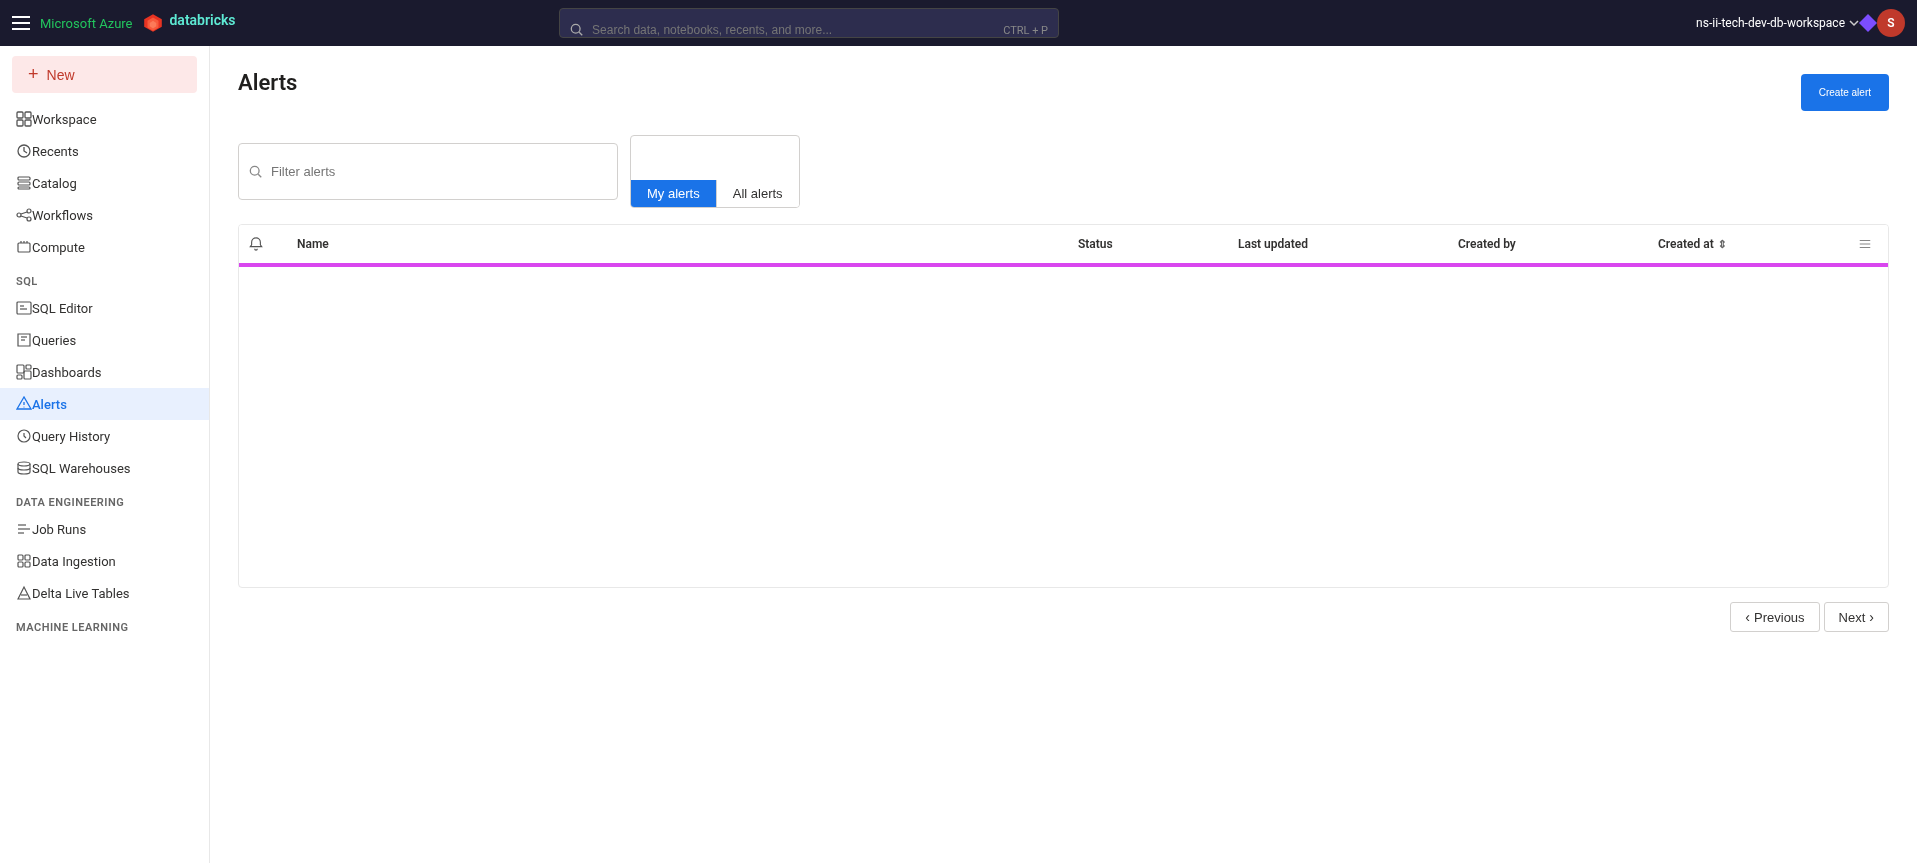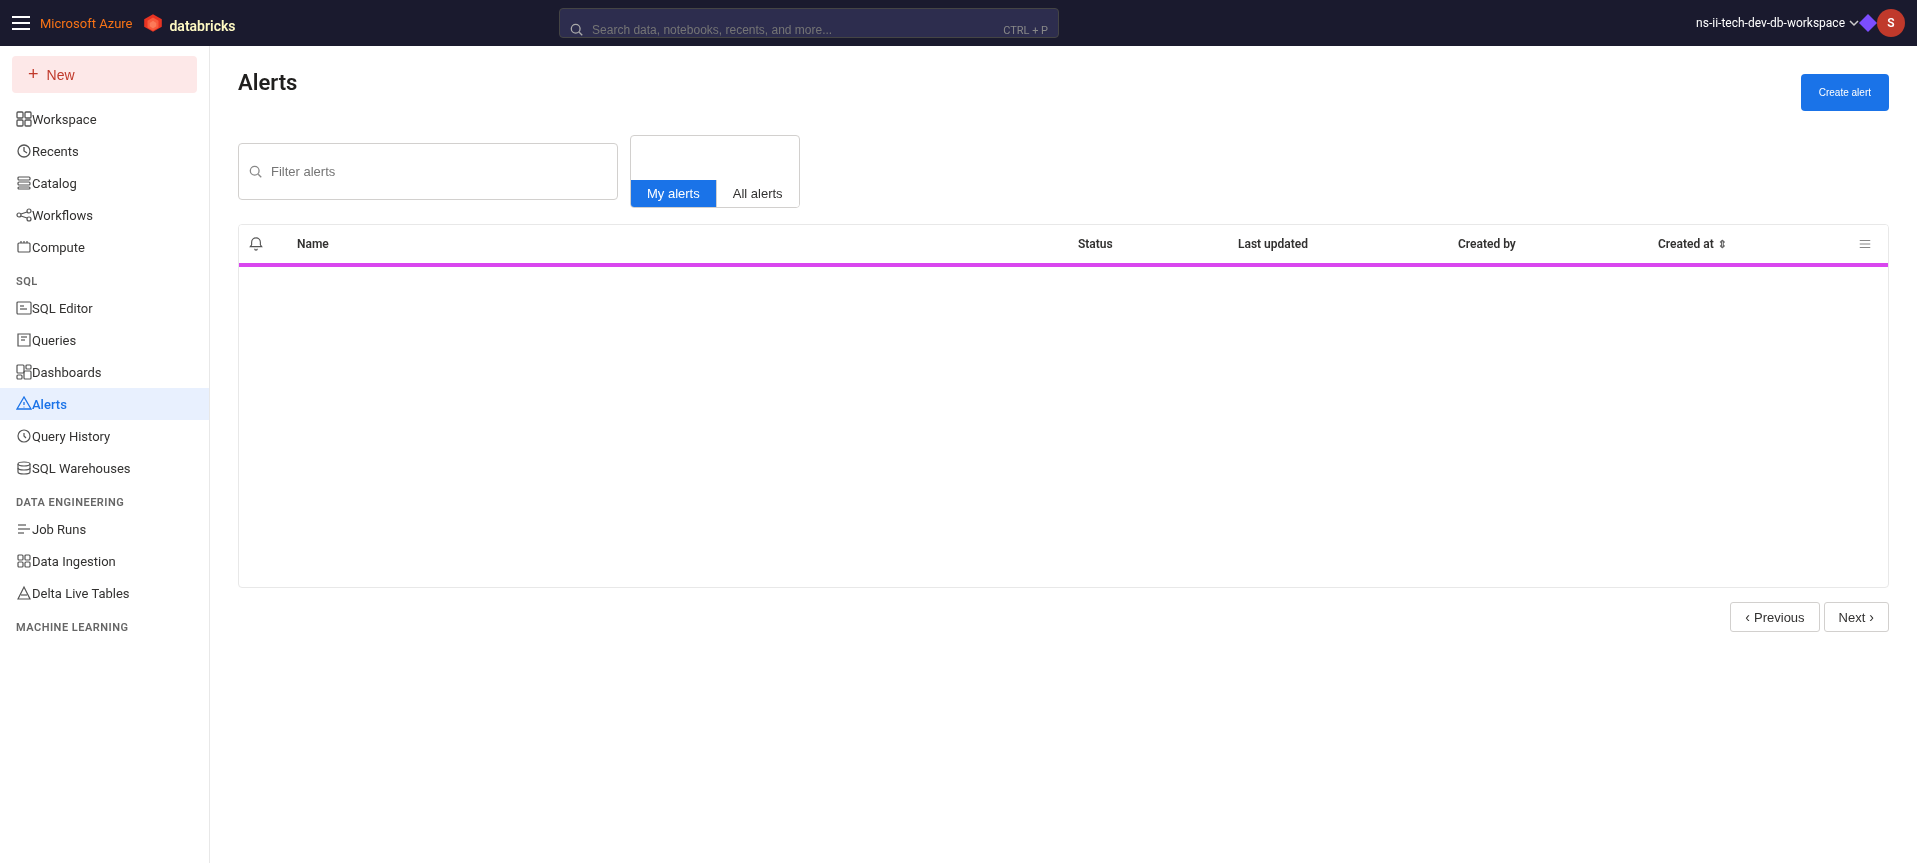--- a/index.html
+++ b/index.html
@@ -11,22 +11,22 @@
       background: #1a1a2e;
       display: flex;
       align-items: center;
       padding: 0 12px;
       gap: 10px;
       flex-shrink: 0;
     }
     .topbar-left { display: flex; align-items: center; gap: 10px; color: #fff; }
     .hamburger-icon { cursor: pointer; display: flex; flex-direction: column; gap: 4px; }
     .hamburger-icon span { width: 18px; height: 2px; background: #fff; display: block; }
-    .azure-text { color: #f97316; font-size: 13px; font-weight: 400; }
-    .databricks-logo { display: flex; align-items: flex-end; gap: 5px; color: #fef9c3; font-size: 14px; font-weight: 600; }
+    .azure-text { color: #22c55e; font-size: 13px; font-weight: 400; }
+    .databricks-logo { display: flex; align-items: flex-start; gap: 5px; color: #5eead4; font-size: 14px; font-weight: 600; }
     .db-icon { width: 22px; height: 22px; }
     .search-bar {
       flex: 1;
       max-width: 500px;
       margin: 0 auto;
       background: #2d2d4e;
       border: 1px solid #444;
       border-radius: 4px;
       display: flex;
       align-items: flex-end;

